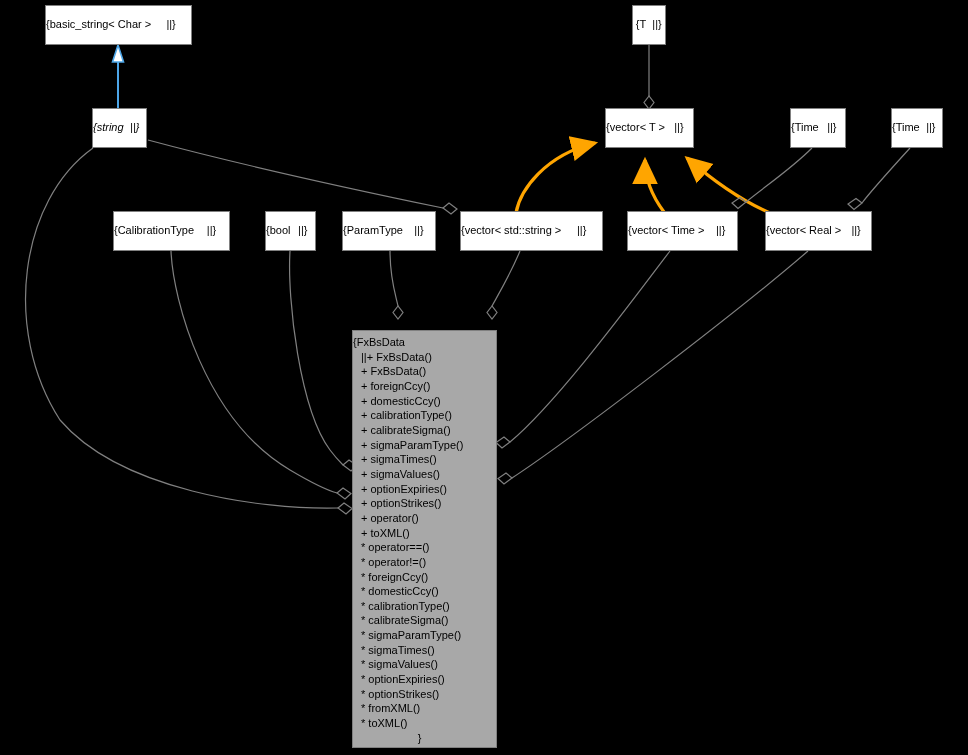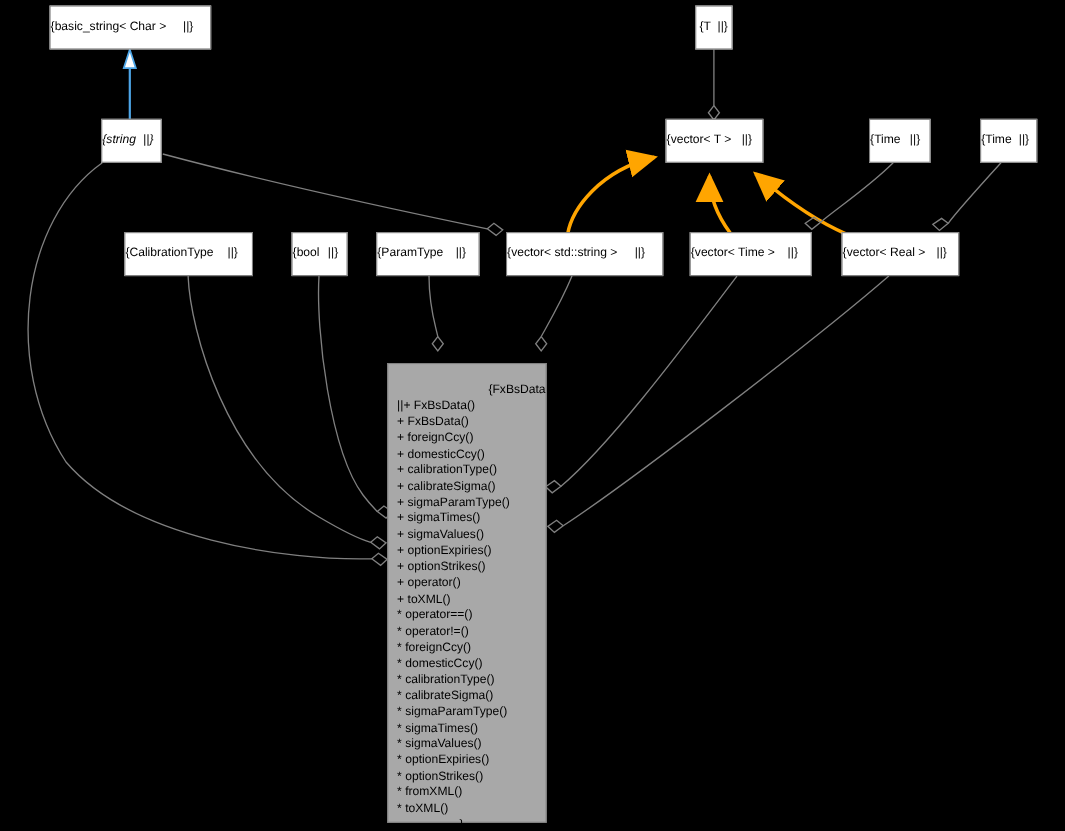--- a/index.html
+++ b/index.html
@@ -46,23 +46,23 @@
     box-sizing: border-box;
     border: 1px solid #808080;
     background: #a8a8a8;
     color: #000000;
     font-size: 11px;
     line-height: 14.65px;
     z-index: 5;
     padding: 0;
   }
   .node-main .title {
-    text-align: right;
-    display: block;
-    padding-top: 16px;
+    text-align: left;
+    display: block;
+    padding-top: 4px;
     line-height: 14.65px;
   }
   .node-main .rows {
     display: block;
     padding-left: 8px;
   }
   .node-main .row {
     display: block;
     white-space: pre;
     line-height: 14.65px;

